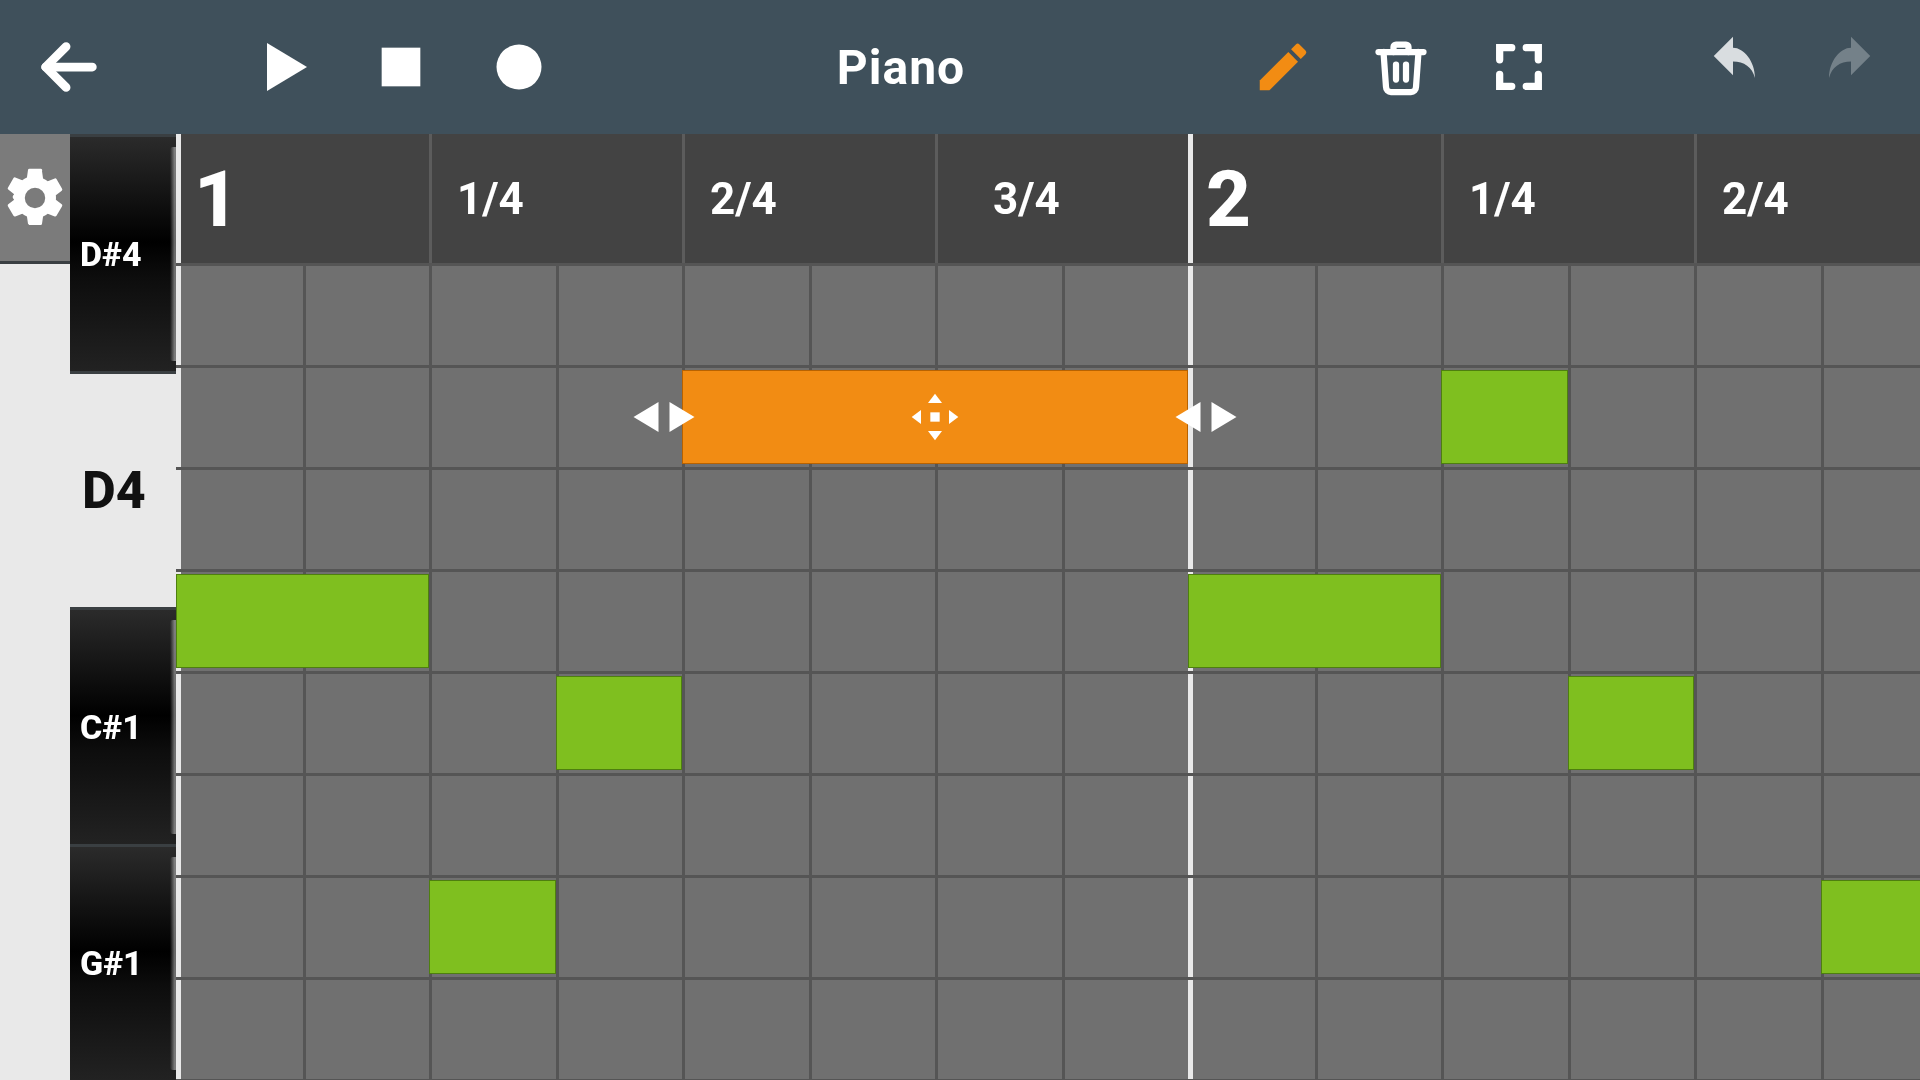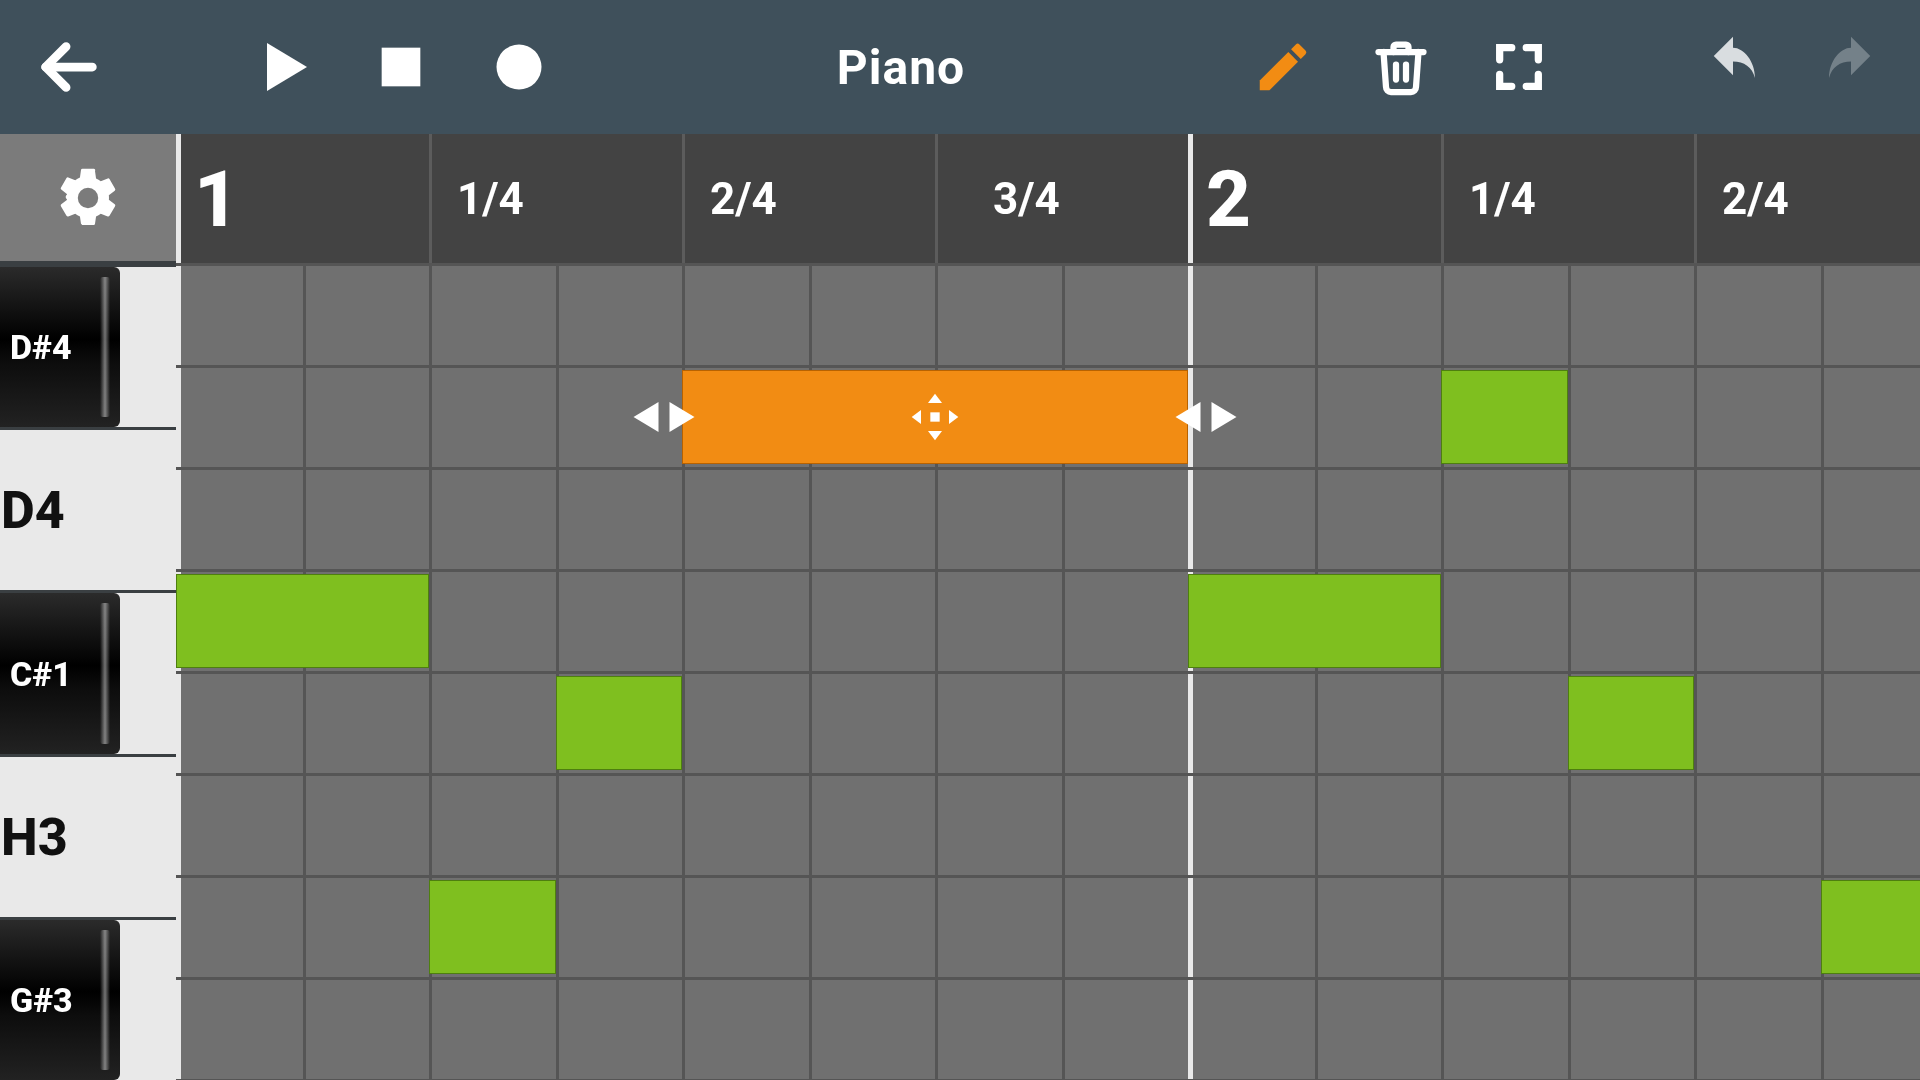--- a/index.html
+++ b/index.html
@@ -20,21 +20,21 @@
     font-size: 48px;
     font-weight: 700;
     color: #fff;
     letter-spacing: 1px;
   }
   .tb-btn { display:flex; align-items:center; justify-content:center; width:82px; height:82px; cursor:pointer; }
   .tb-btn svg { display:block; }
 
   
   .content { display:flex; height: calc(1080px - 134px); }
-  .key-col { width: 176px; background:#e9e9e9; display:flex; flex-direction:column; }
+  .key-col { width: 176px; background:#e9e9e9; display:flex; flex-direction:row; }
   .grid-col { flex:1; display:flex; flex-direction:column; position:relative; }
 
   
   .settings-cell {
     height: 130px;
     background:#7b7b7b;
     display:flex; align-items:center; justify-content:center;
     border-bottom:3px solid #3a3f42;
   }
   .settings-cell svg{display:block;}
@@ -55,21 +55,21 @@
 
   
   .keys { flex:1; display:flex; flex-direction:column; }
   .key-row {
     flex: 1 1 0;
     position:relative;
     border-top:3px solid #3a3f42;
   }
   .key-row.white { background:#e9e9e9; }
   .key-label {
-    position:absolute; left:1px; top:50%; transform:translateY(-50%);
+    position:absolute; left:12px; top:50%; transform:translateY(-50%);
     font-size:42px; font-weight:800;
   }
   .key-row.white .key-label{ color:#111; font-size:52px; }
   .key-row.black-wrap{ flex:1 1 0; background:#e9e9e9; border-top:3px solid #3a3f42; position:relative; }
   .key-row.black-wrap .blackkey{
      position:absolute; left:0; top:0; bottom:0; width:120px;
      background: linear-gradient(to bottom, #2b2b2b 0%, #000 45%, #0d0d0d 60%, #222 100%);
      border-radius:0 6px 6px 0;
   }
   .key-row.black-wrap .blackkey::after{
@@ -175,26 +175,23 @@
           <div class="blackkey"></div>
           <div class="key-label">D#4</div>
         </div>
         <div class="key-row white">
           <div class="key-label">D4</div>
         </div>
         <div class="key-row black-wrap">
           <div class="blackkey"></div>
           <div class="key-label">C#1</div>
         </div>
-        <div class="key-row white">
-          <div class="key-label">H3</div>
-        </div>
         <div class="key-row black-wrap">
           <div class="blackkey"></div>
-          <div class="key-label">G#3</div>
+          <div class="key-label">G#1</div>
         </div>
       </div>
   </div>
 
   <div class="grid-col">
     <div class="ruler" id="ruler">
         <div class="tick-line-major" style="left: 0px;"></div>
         <div class="tick major" style="left: 18px;">
           <span>1</span>
         </div>

